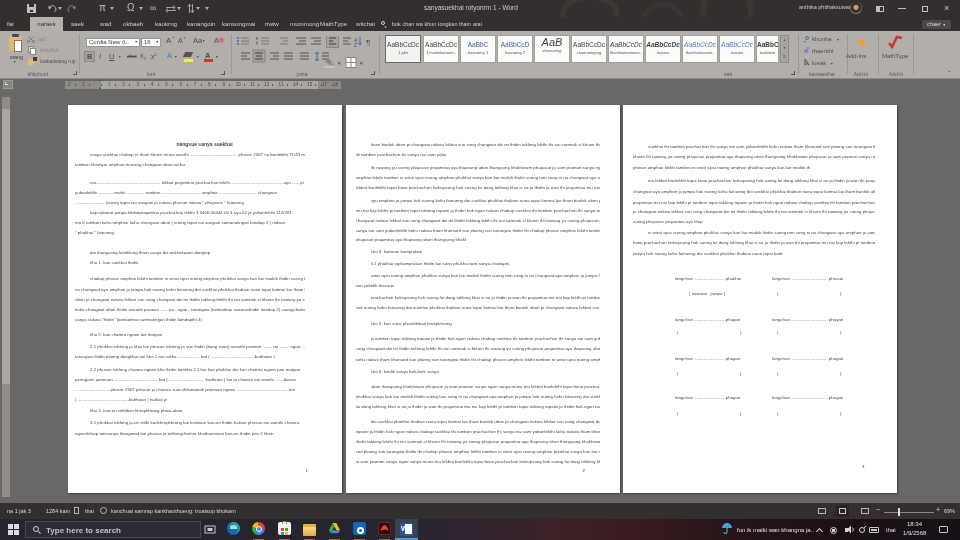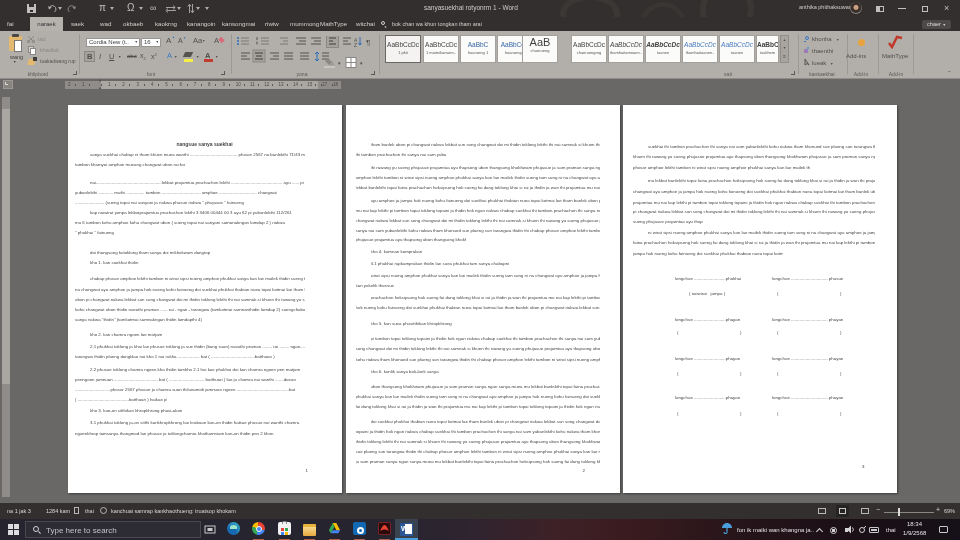--- a/index.html
+++ b/index.html
@@ -201,21 +201,21 @@
         <div class="cap">1 maimikanwen..</div>
       </div>
   <div class="stylebox" style="left:460px;">
         <div class="big" style="color:#3665a3;">AaBbC</div>
         <div class="cap">huarueng 1</div>
       </div>
   <div class="stylebox" style="left:497px;">
         <div class="big" style="color:#3665a3;">AaBbCcD</div>
         <div class="cap">huarueng 2</div>
       </div>
-  <div class="stylebox" style="left:522px;">
+  <div class="stylebox" style="left:534px;font-style:italic;">
         <div class="big" style="font-size:11px;margin-top:2px;">AaB</div>
         <div class="cap">chuerueng</div>
       </div>
   <div class="stylebox" style="left:571px;">
         <div class="big">AaBbCcDc</div>
         <div class="cap">chueruengrng</div>
       </div>
   <div class="stylebox" style="left:608px;">
         <div class="big" style="font-style:italic;">AaBbCcDc</div>
         <div class="cap">thamhaitamnaen..</div>
@@ -447,21 +447,21 @@
         <g fill="#dcdce0">
           <rect x="0" y="0" width="5" height="5"></rect>
           <rect x="6" y="0" width="5" height="5"></rect>
           <rect x="0" y="6" width="5" height="5"></rect>
           <rect x="6" y="6" width="5" height="5"></rect>
         </g>
       </svg>
   <div id="searchbox">
     <div class="mag" style="left:7px;top:4px;width:6px;height:6px;"></div>
     <div class="abs" style="left:12px;top:10px;width:3px;height:1px;background:#d4d2d6;transform:rotate(45deg);"></div>
-    <span style="position:absolute;left:20px;top:1px;">Type here to search</span>
+    <span style="position:absolute;left:20px;top:1px;font-weight:bold;">Type here to search</span>
   </div>
   <svg class="abs" style="left:204px;top:5px;" width="12" height="11" viewBox="0 0 12 11">
         <rect x="1" y="2" width="10" height="7" fill="none" stroke="#c8c8cc" stroke-width="1"></rect>
         <rect x="3.5" y="4" width="5" height="3" fill="#c8c8cc"></rect>
       </svg>
   <div class="tbicon" style="left:227px;border-radius:50%;background:radial-gradient(circle at 35% 70%,#1668b0 0 35%,#2a91c8 60%,#35c3a5 100%);"></div>
   <div class="abs" style="left:230px;top:6px;width:7px;height:4px;border-radius:50% 50% 0 0;background:#9be5c9;"></div>
   <div class="tbicon" style="left:252px;border-radius:50%;background:conic-gradient(from 0deg,#e84335 0 30%,#4285f4 30% 55%,#34a853 55% 80%,#fbbc05 80% 100%);"></div>
   <div class="abs" style="left:255.5px;top:6.5px;width:6px;height:6px;border-radius:50%;background:#4285f4;border:1.5px solid #f6f6f6;"></div>
   <div class="tbicon" style="left:278px;background:#f2f2f2;border-radius:2px;"></div>

